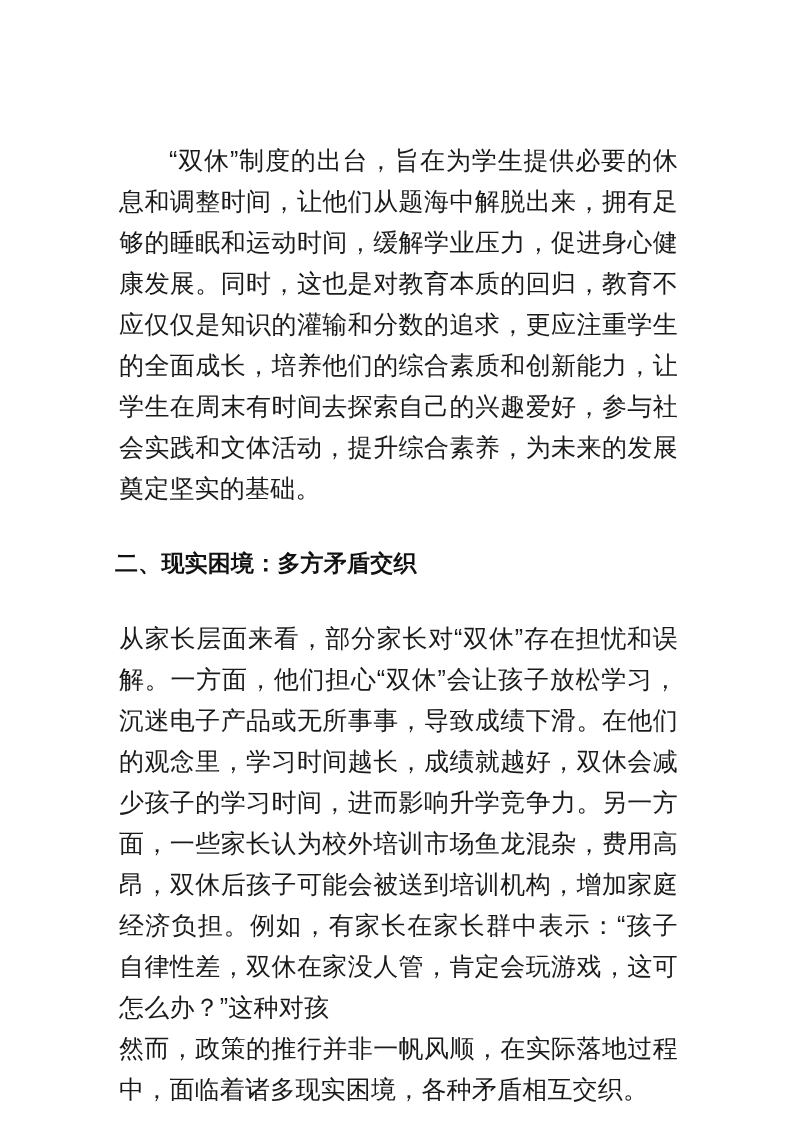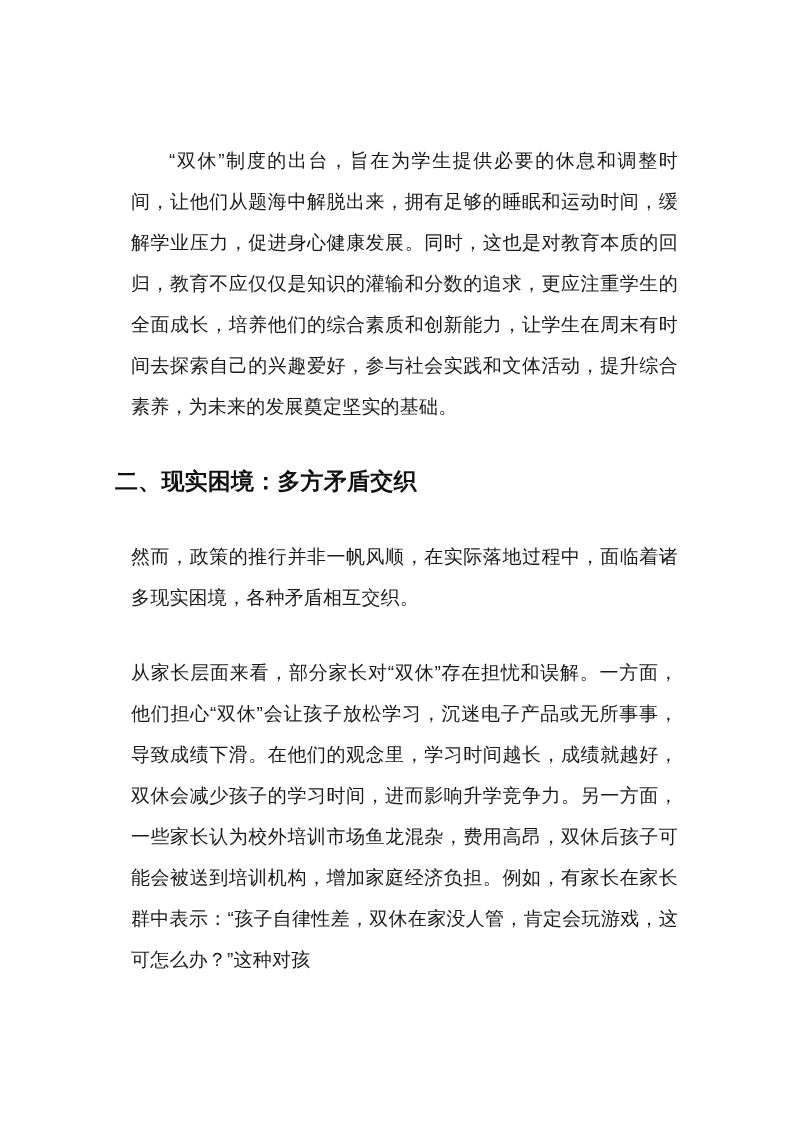--- a/index.html
+++ b/index.html
@@ -19,22 +19,22 @@
     width: 793px;
     height: 1122px;
     background: #ffffff;
     box-sizing: border-box;
     padding: 140px 115px 40px 115px;
   }
   .doc-body {
     width: 563px;
   }
   p.para {
-    margin: 0 0 34px 16px;
-    font-size: 19px;
+    margin: 0 0 34px 4px;
+    font-size: 25px;
     line-height: 41px;
     letter-spacing: 0.2px;
     text-align: justify;
     text-justify: inter-ideograph;
     color: #1a1a1a;
     font-weight: 500;
   }
   p.para.indent {
     text-indent: 2em;
   }
@@ -50,16 +50,16 @@
     margin-bottom: 0;
   }
 </style>
 </head>
 <body>
 
 <div class="page">
   <div class="doc-body">
     <p class="para indent">“双休”制度的出台，旨在为学生提供必要的休息和调整时间，让他们从题海中解脱出来，拥有足够的睡眠和运动时间，缓解学业压力，促进身心健康发展。同时，这也是对教育本质的回归，教育不应仅仅是知识的灌输和分数的追求，更应注重学生的全面成长，培养他们的综合素质和创新能力，让学生在周末有时间去探索自己的兴趣爱好，参与社会实践和文体活动，提升综合素养，为未来的发展奠定坚实的基础。</p>
     <p class="heading">二、现实困境：多方矛盾交织</p>
+    <p class="para last">从家长层面来看，部分家长对“双休”存在担忧和误解。一方面，他们担心“双休”会让孩子放松学习，沉迷电子产品或无所事事，导致成绩下滑。在他们的观念里，学习时间越长，成绩就越好，双休会减少孩子的学习时间，进而影响升学竞争力。另一方面，一些家长认为校外培训市场鱼龙混杂，费用高昂，双休后孩子可能会被送到培训机构，增加家庭经济负担。例如，有家长在家长群中表示：“孩子自律性差，双休在家没人管，肯定会玩游戏，这可怎么办？”这种对孩</p>
     <p class="para">然而，政策的推行并非一帆风顺，在实际落地过程中，面临着诸多现实困境，各种矛盾相互交织。</p>
-    <p class="para last">从家长层面来看，部分家长对“双休”存在担忧和误解。一方面，他们担心“双休”会让孩子放松学习，沉迷电子产品或无所事事，导致成绩下滑。在他们的观念里，学习时间越长，成绩就越好，双休会减少孩子的学习时间，进而影响升学竞争力。另一方面，一些家长认为校外培训市场鱼龙混杂，费用高昂，双休后孩子可能会被送到培训机构，增加家庭经济负担。例如，有家长在家长群中表示：“孩子自律性差，双休在家没人管，肯定会玩游戏，这可怎么办？”这种对孩</p>
   </div>
 </div>
 
 </body></html>

